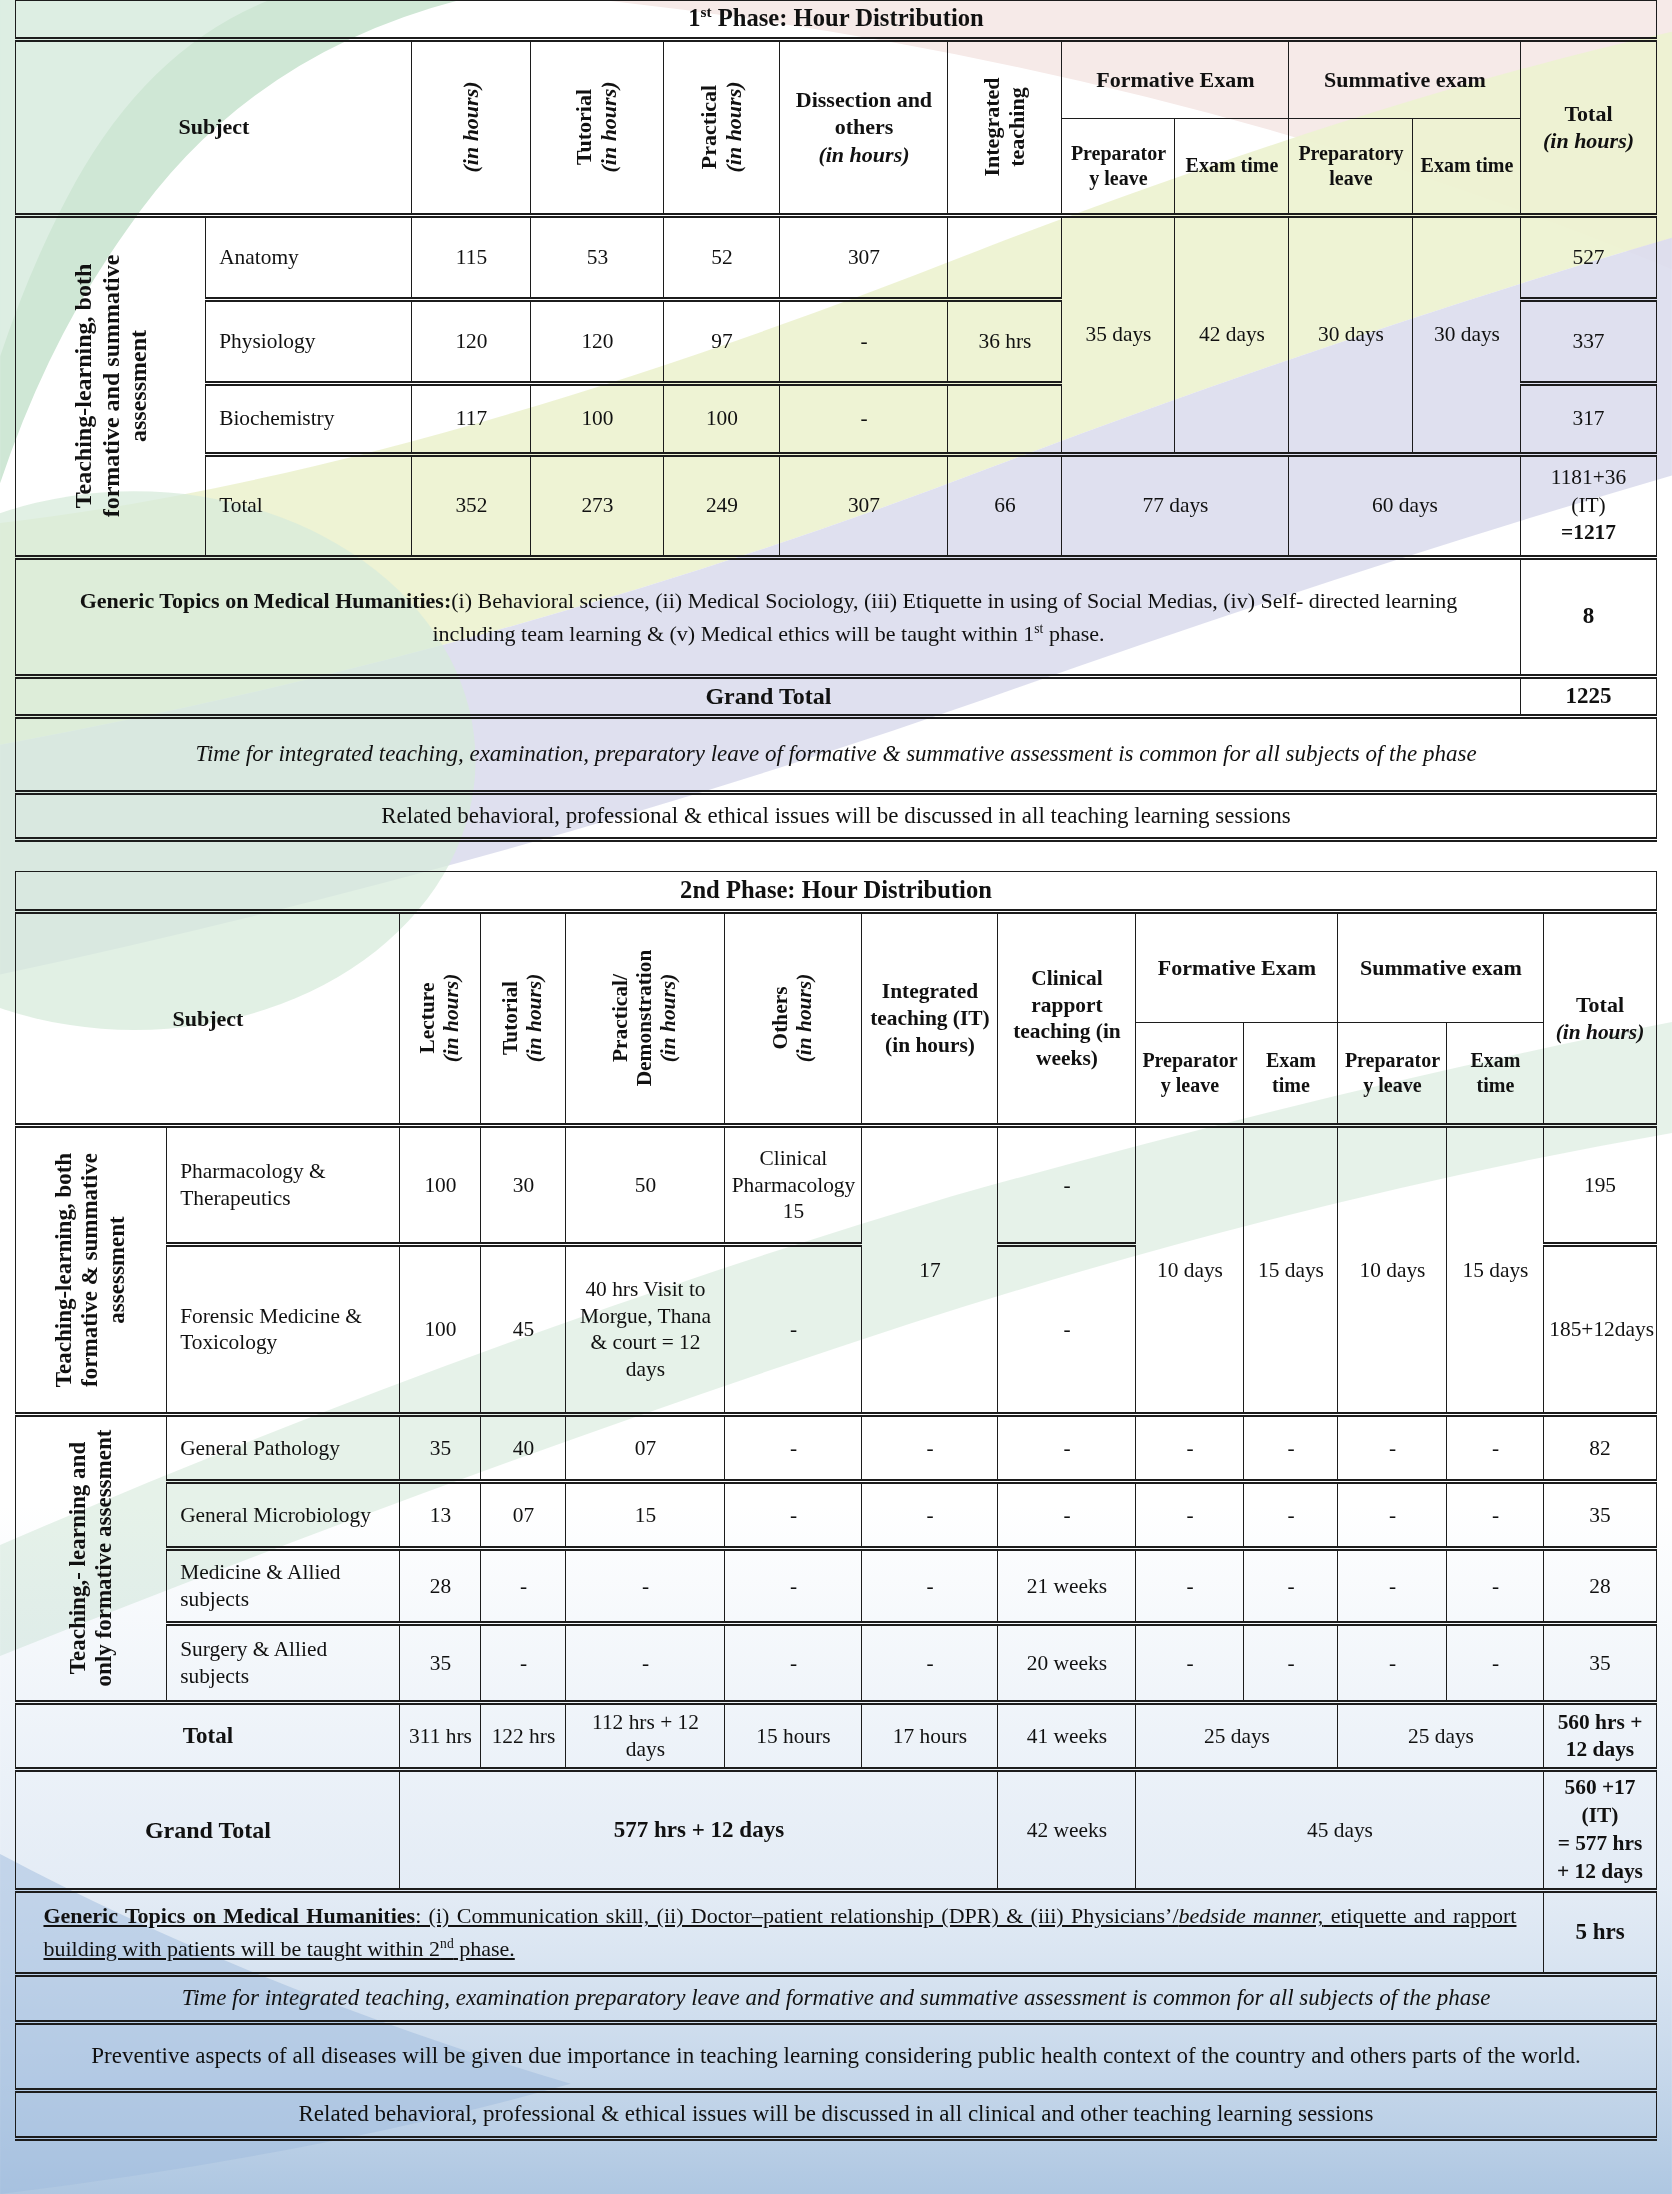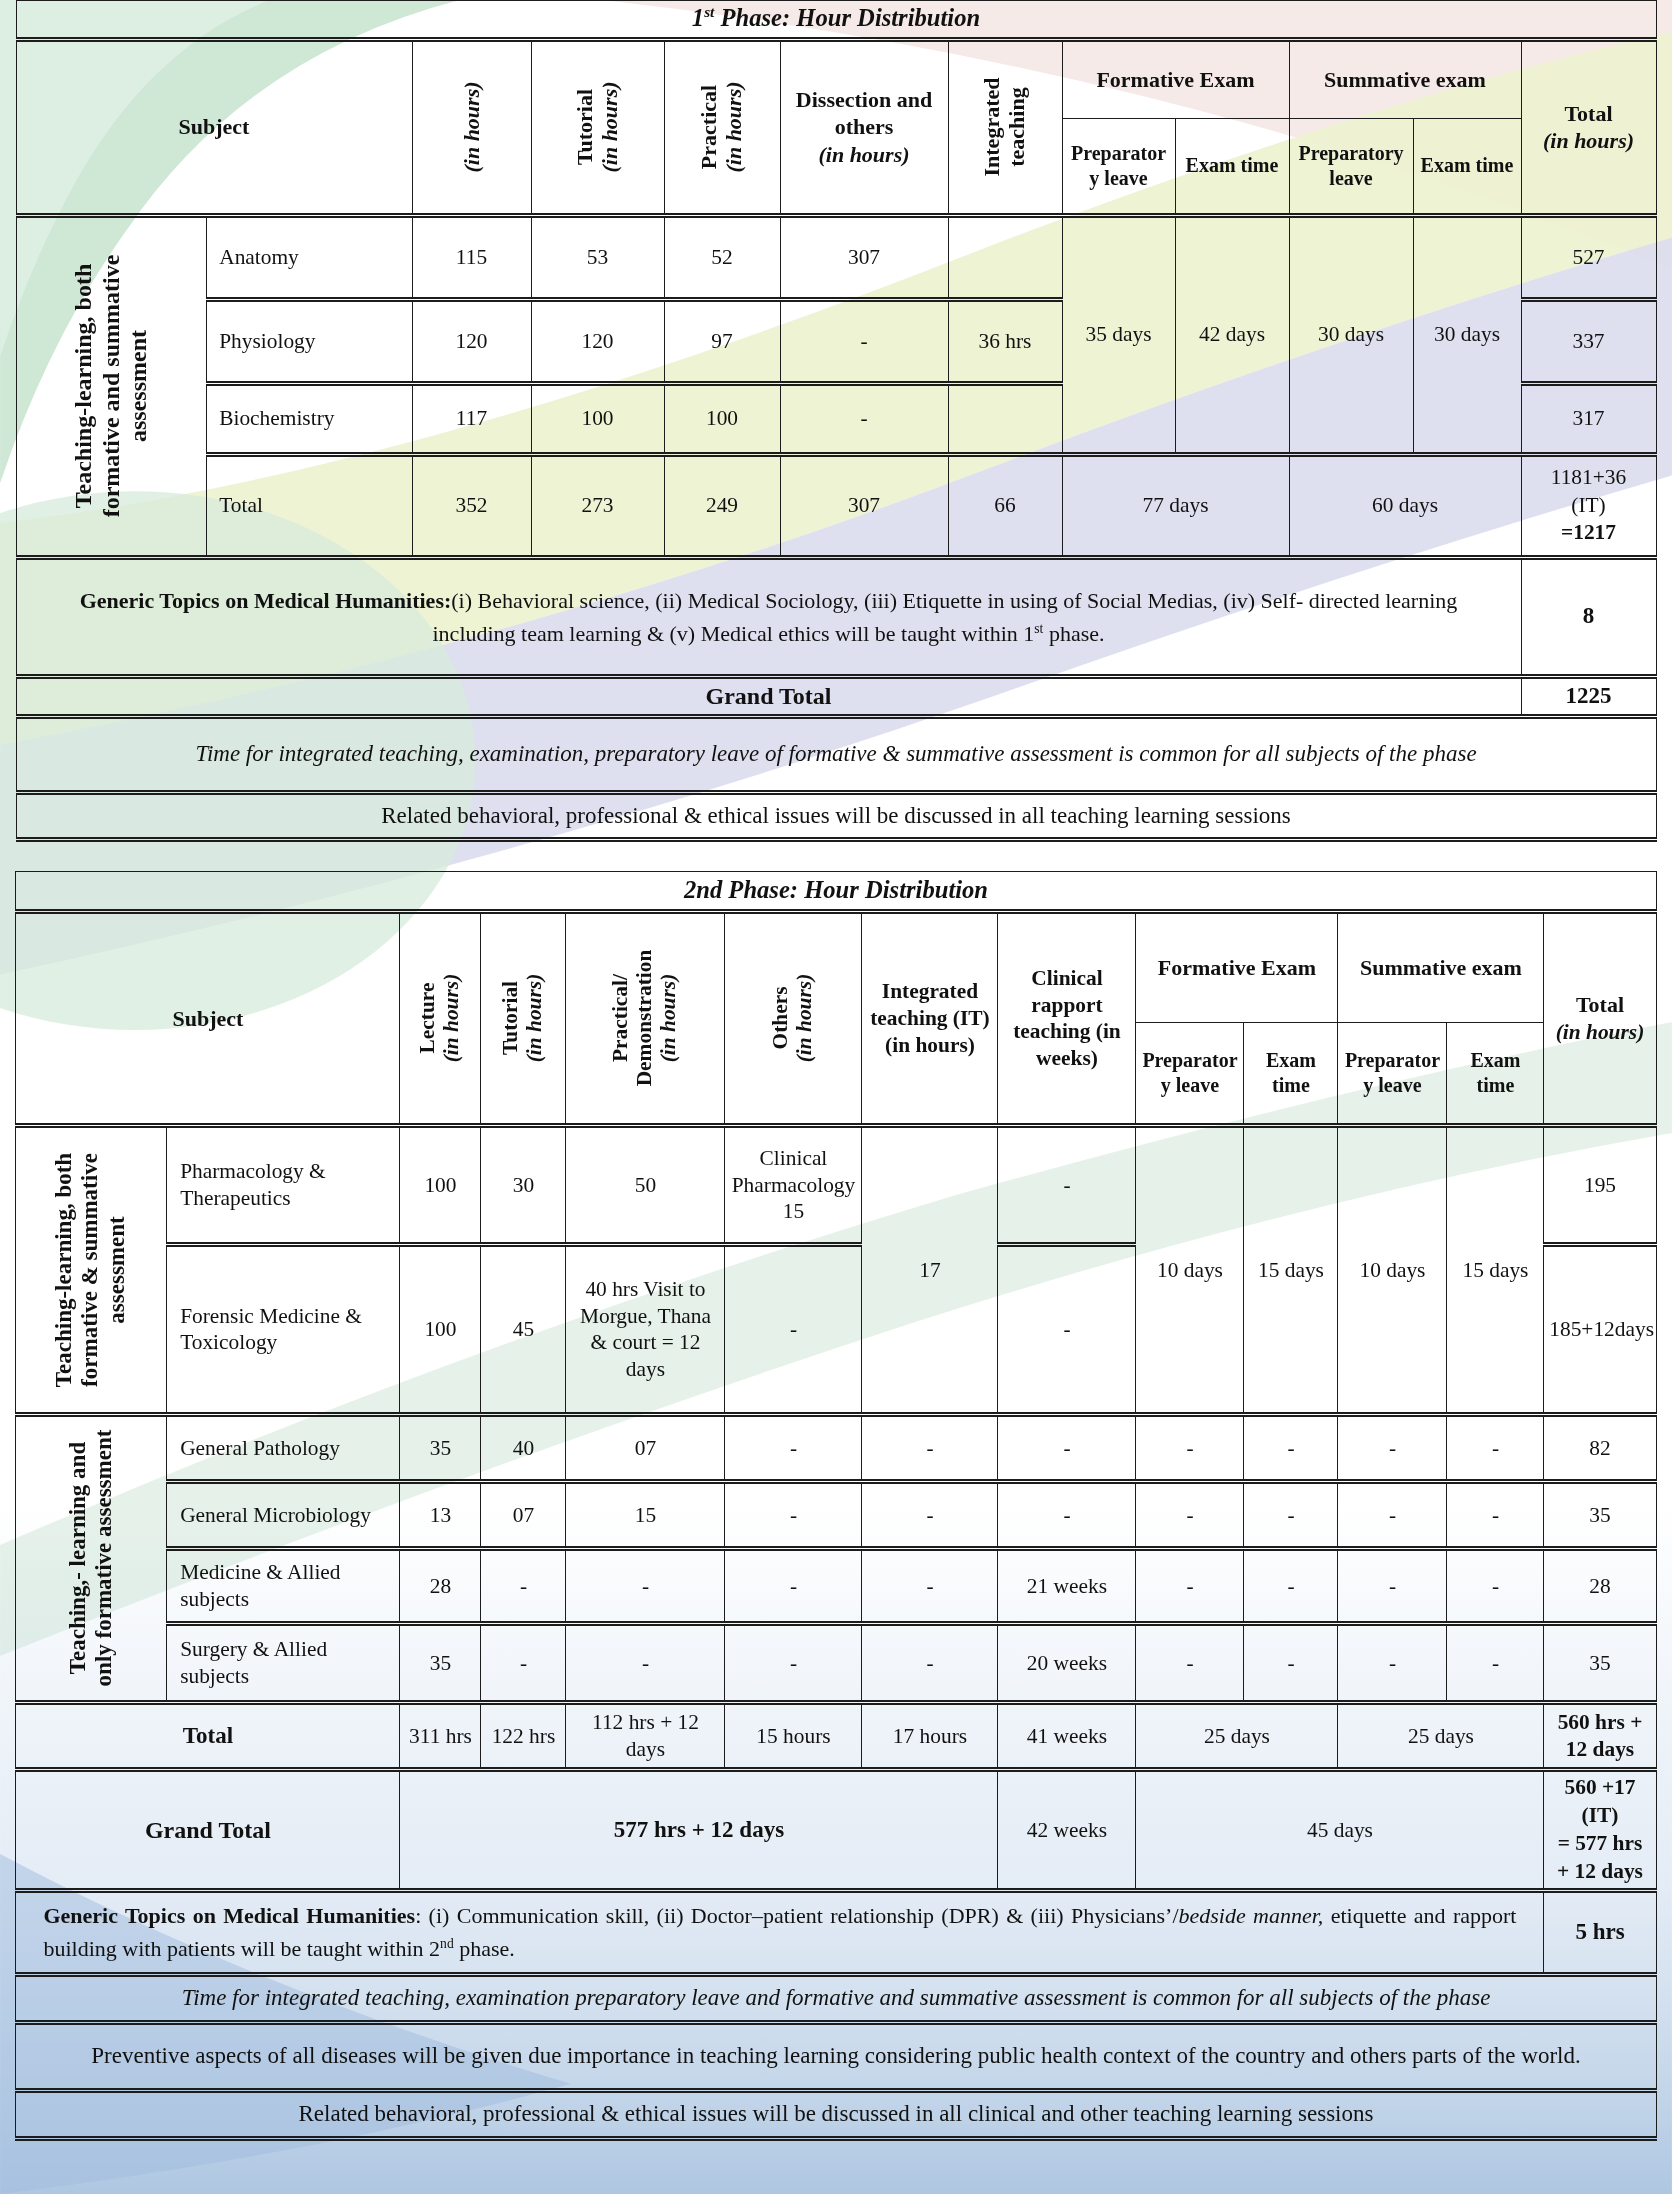--- a/index.html
+++ b/index.html
@@ -18,36 +18,36 @@
     border-collapse:collapse;table-layout:fixed;width:1640px;margin:0 auto;
     border:1.6px solid #1c1c1c;border-bottom:5.5px double #1c1c1c;
     background:transparent;
   }
   td{
     border:1.6px solid #1c1c1c;text-align:center;vertical-align:middle;
     font-size:21.4px;padding:2.4px 4.8px;box-sizing:border-box;line-height:1.25;
     overflow:hidden;
   }
   tr.dsep > td{border-top:5.5px double #1c1c1c;}
-  .phase-cell{font-size:24.6px;font-weight:bold;font-style:italic;}
+  .phase-cell{font-size:24.6px;font-weight:bold;}
   .hd{font-weight:bold;font-size:22px;}
   .b{font-weight:bold;}
   .ital{font-style:italic;}
   .narrow{font-weight:bold;font-size:20px;overflow-wrap:break-word;}
   .subj{text-align:left;padding-left:12.7px;}
   td.rotcell{position:relative;}
   .rot{
     position:absolute;left:50%;top:50%;
     transform:translate(-50%,-50%) rotate(-90deg);
     text-align:center;line-height:1.12;
   }
   .rot-hd{font-weight:bold;font-size:22px;}
   .grp-label{font-weight:bold;font-size:24px;line-height:1.15;}
   .generic-text{text-align:center;font-size:22px;padding:6.3px 27px;line-height:1.5;}
-  .generic-text.just{text-align:justify;}
+  .generic-text.just{text-align:justify;text-decoration:underline;}
   .note{font-size:23px;line-height:1.45;padding:4.8px 24px;}
   sup{font-size:0.62em;line-height:0;}
   .tot-line{line-height:1.3;}
 </style>
 </head>
 <body>
 
 <svg id="bg" viewBox="0 0 2110 2769" width="1672" height="2194" xmlns="http://www.w3.org/2000/svg">
   <defs>
     <linearGradient id="blueGrad" x1="0" y1="0" x2="0" y2="1">

